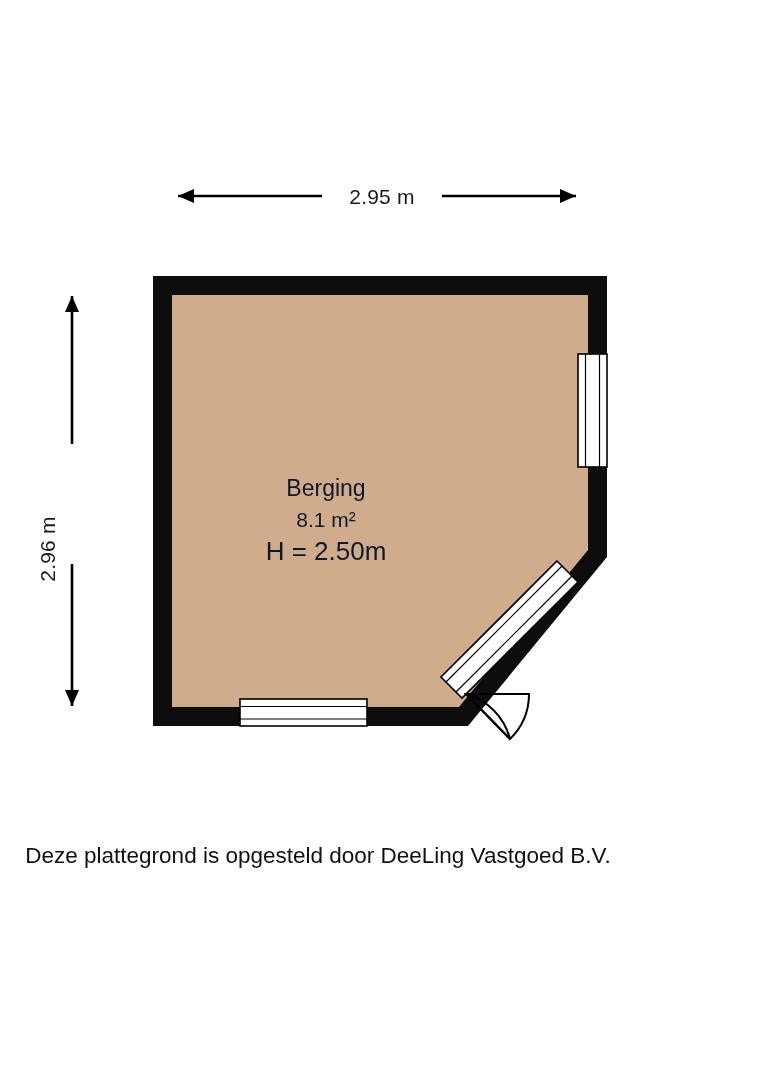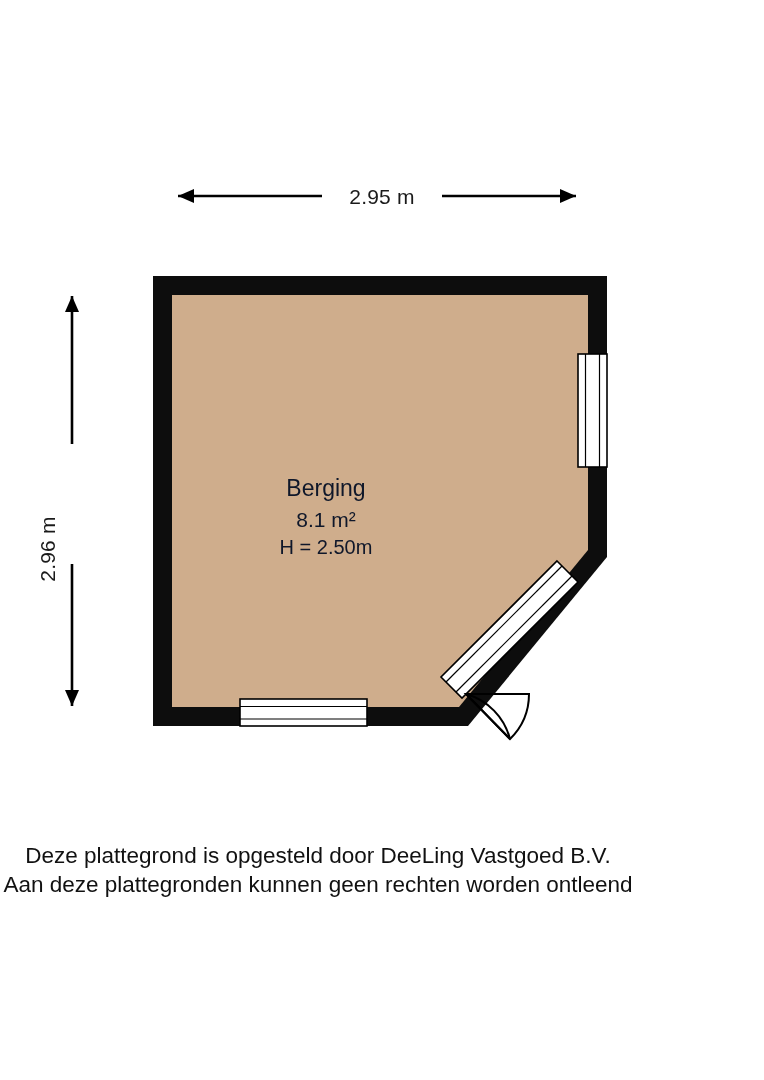--- a/index.html
+++ b/index.html
@@ -56,21 +56,21 @@
   #room-name {
     top: 471px;
     font-size: 23px;
   }
   #room-area {
     top: 504px;
     font-size: 21px;
   }
   #room-height {
     top: 532px;
-    font-size: 20px;
+    font-size: 26px;
   }
 
   .footer-line {
     position: absolute;
     width: 636px;
     text-align: center;
     font-size: 22.5px;
     color: #111111;
     white-space: nowrap;
   }
@@ -138,15 +138,14 @@
 
   <div class="dim-label" id="dim-top-label">2.95 m</div>
 
   <div class="dim-label" id="dim-left-label" style="left:60px; top:545px; transform: rotate(-90deg) translate(-50%, -100%);">2.96 m</div>
 
   <div class="room-text" id="room-name">Berging</div>
   <div class="room-text" id="room-area">8.1 m²</div>
   <div class="room-text" id="room-height">H = 2.50m</div>
 
   <div class="footer-line" id="footer-line-1">Deze plattegrond is opgesteld door DeeLing Vastgoed B.V.</div>
-  <div class="footer-line" id="footer-line-2">Aan deze plattegronden kunnen geen rechten worden ontleend</div>
 
 </div>
 
 </body></html>

